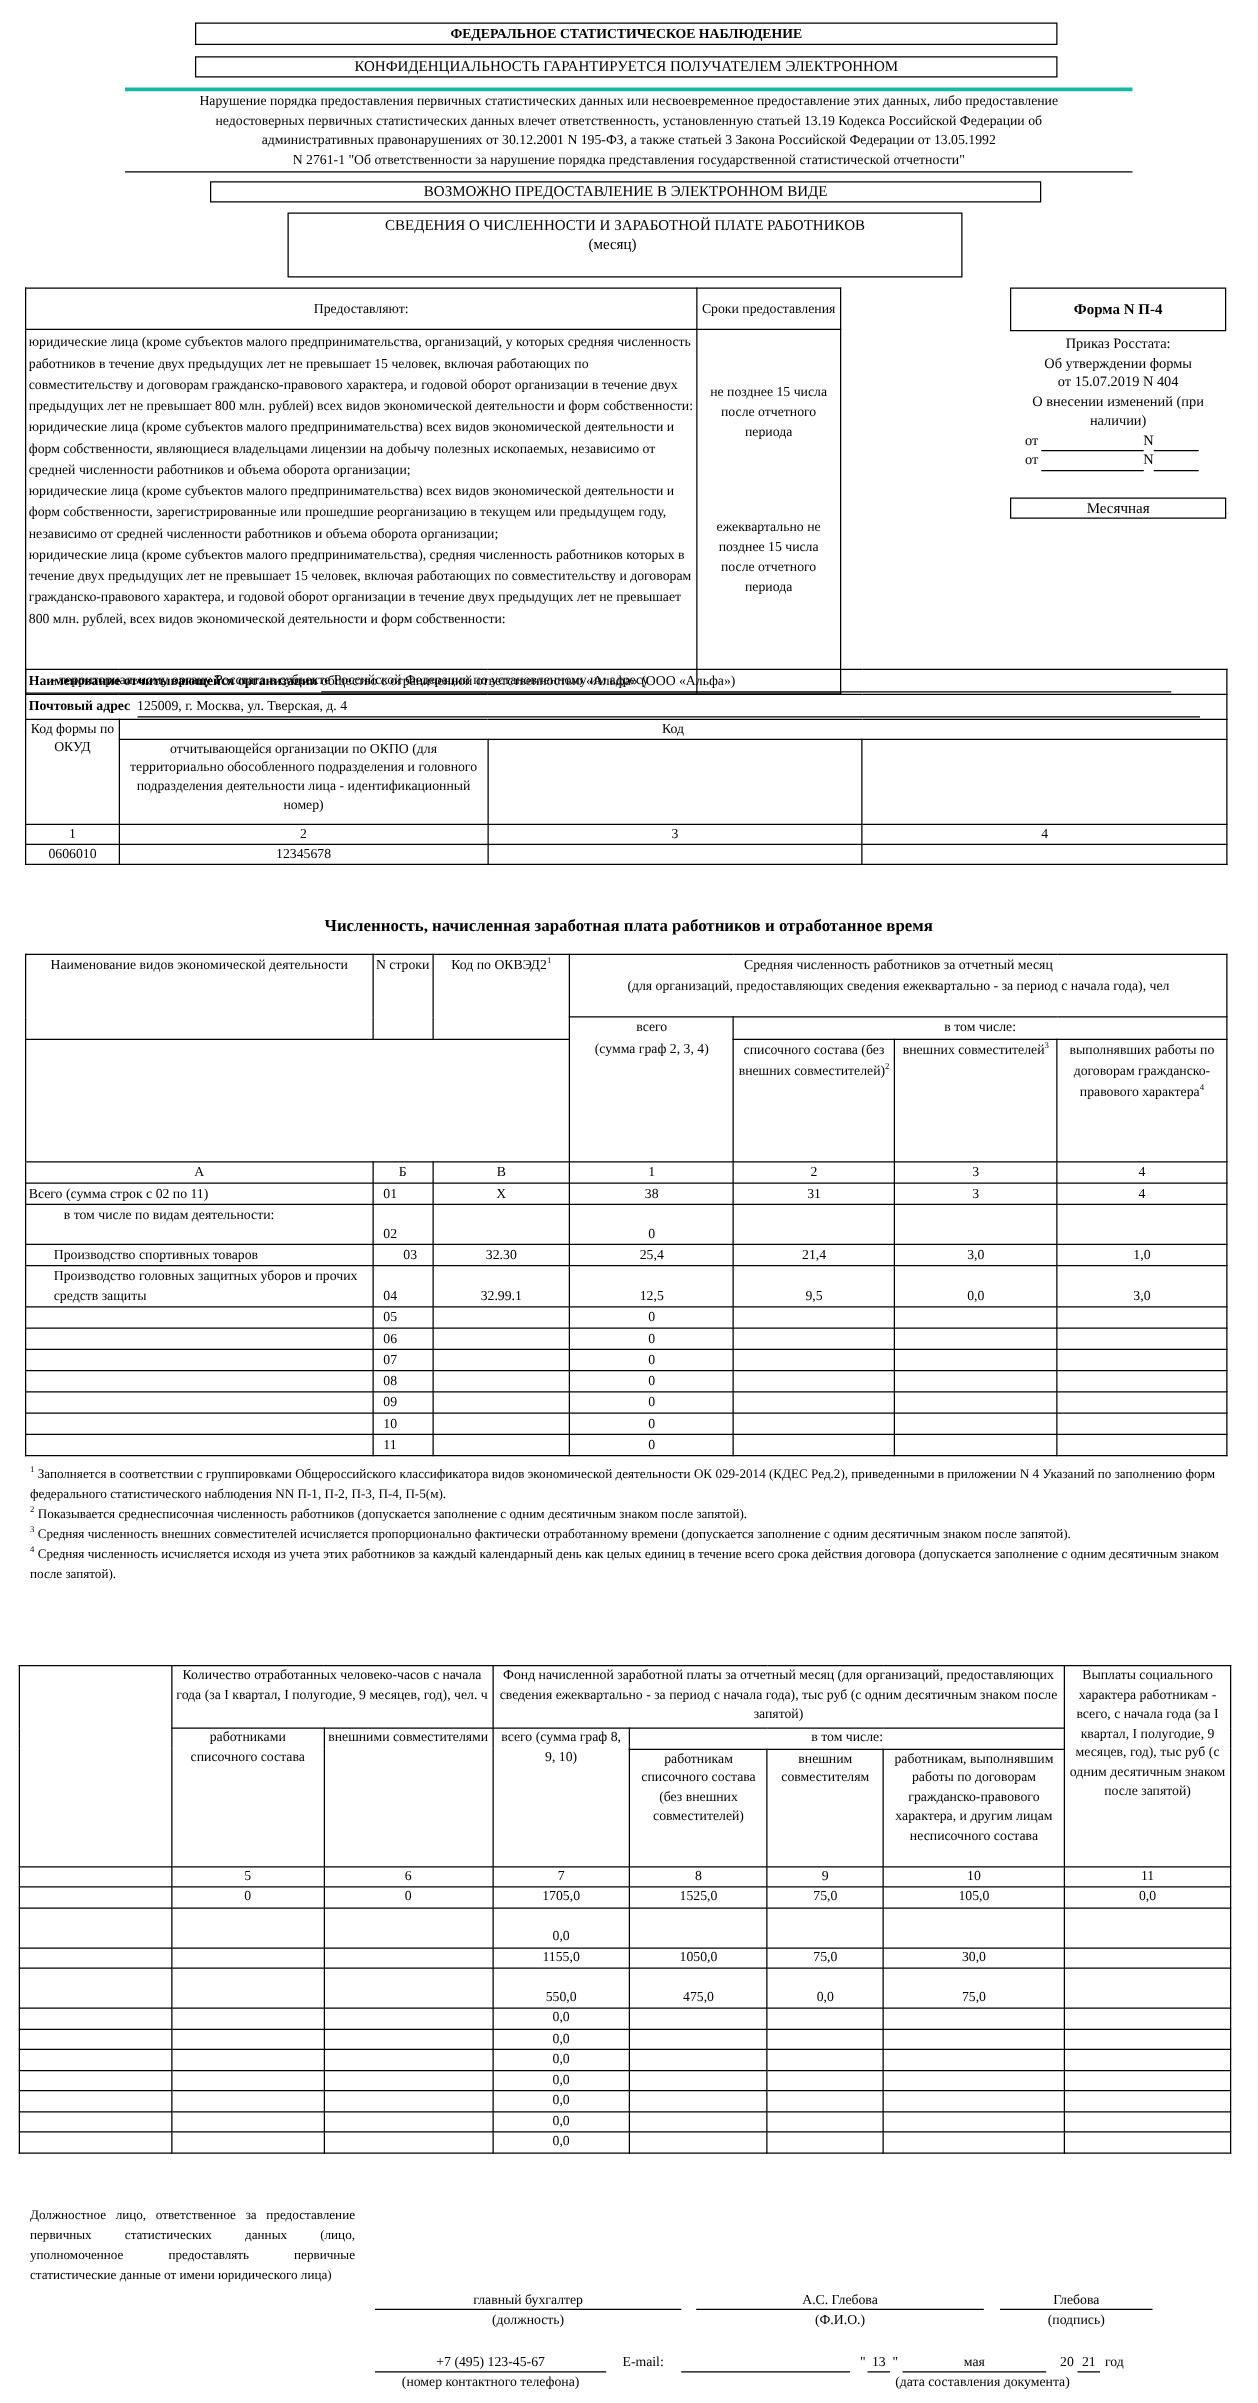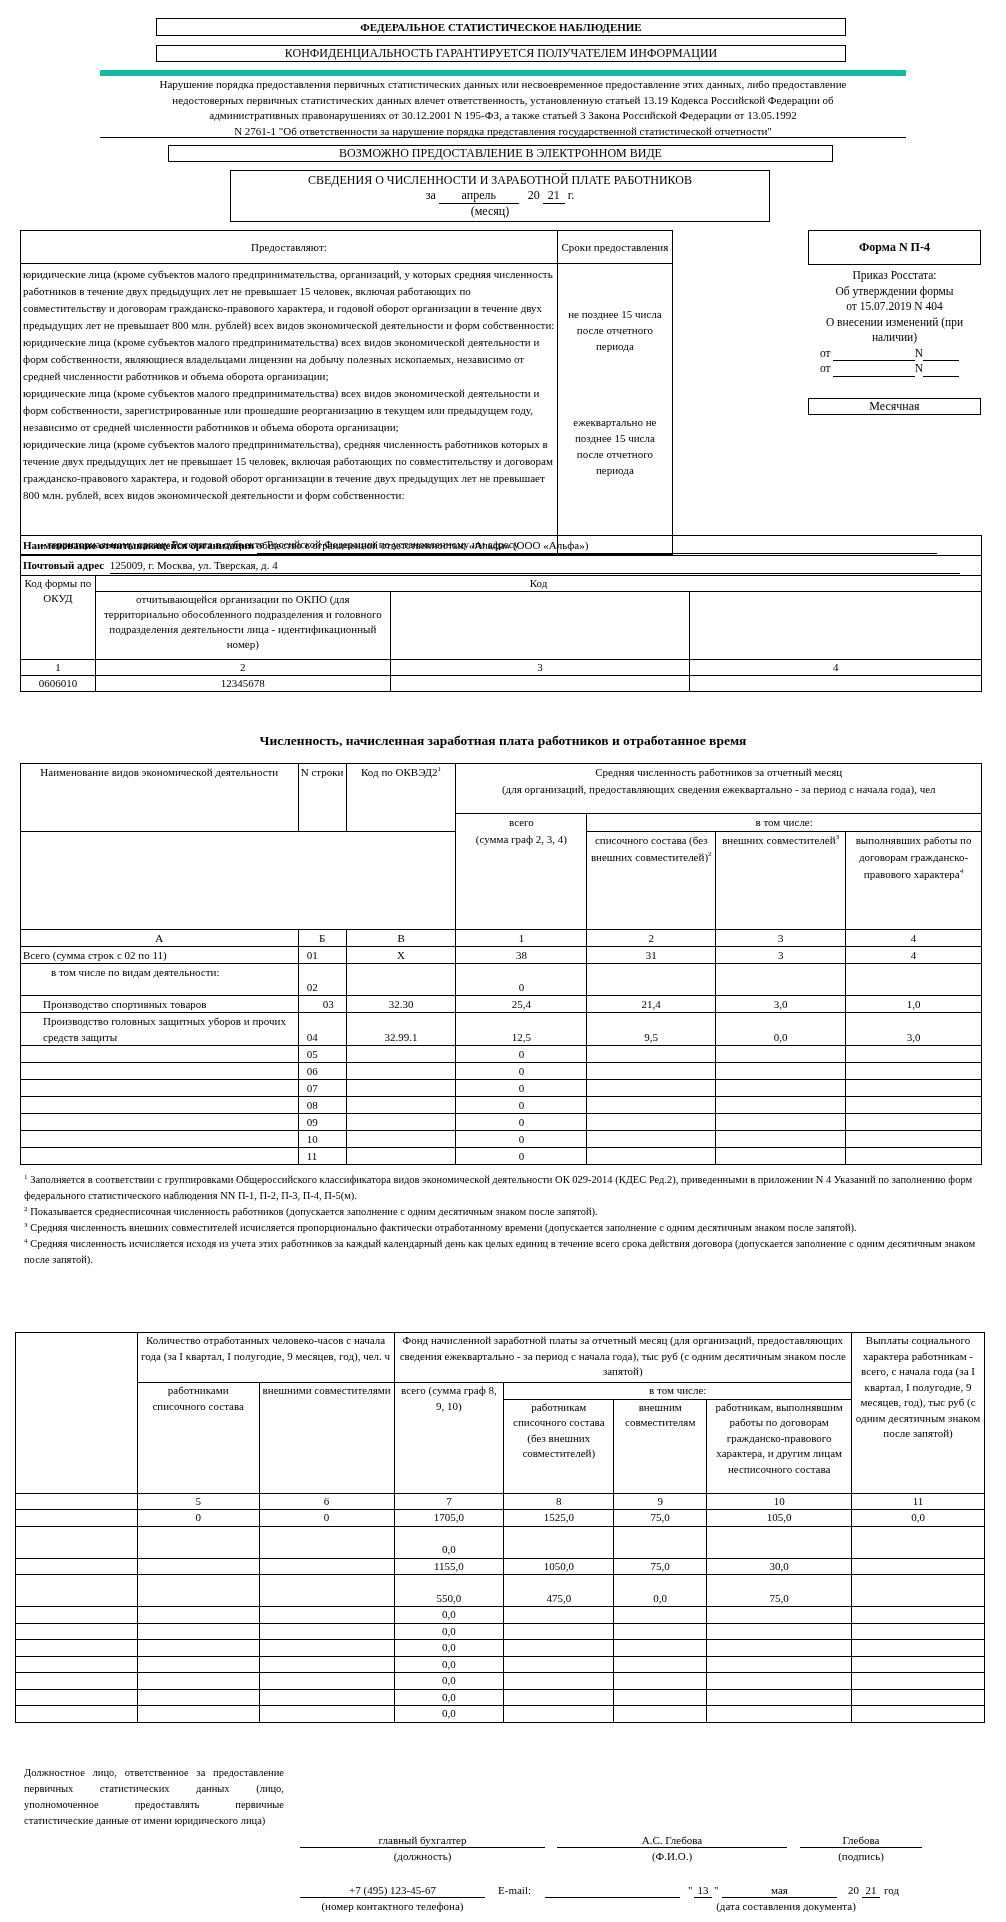--- a/index.html
+++ b/index.html
@@ -7,21 +7,21 @@
   body {
     width: 1006px; height: 1922px; position: relative; overflow: hidden;
     font-family: "Liberation Serif", serif; font-size: 11px; color: #000;
     line-height: 1.25;
   }
   .abs { position: absolute; }
   .box { border: 1px solid #000; text-align: center; }
   .hdr1 { left: 156px; top: 18px; width: 690px; height: 18px; font-weight: bold; font-size: 11px; line-height: 16px; }
   .hdr2 { left: 156px; top: 45px; width: 690px; height: 17px; font-size: 12px; line-height: 15px; }
   .warn { left: 100px; top: 70px; width: 806px; height: 68px; font-size: 11px; line-height: 15.5px; padding-top: 1px; border-top: none; border-left: none; border-right:none; border-bottom: 1px solid #000; }
-  .warn.top { border-top: 6px solid #14b8a6; }
+  .warn.top { border-top: 3px solid #14b8a6; }
   .hdr3 { left: 168px; top: 145px; width: 665px; height: 17px; font-size: 12px; line-height: 15px; }
   .title-box { left: 230px; top: 170px; width: 540px; height: 52px; font-size: 12px; line-height: 15px; padding-top: 2px; }
   .ul { display: inline-block; border-bottom: 1px solid #000; text-align: center; }
 
   table { border-collapse: collapse; }
   td { border: 1px solid #000; padding: 0 2px; vertical-align: top; font-size: 11px; }
   .c { text-align: center; }
   .vb { vertical-align: bottom; }
 
   .prov { left: 20px; top: 230px; width: 653px; }
@@ -48,37 +48,30 @@
   .t2 td { font-size: 11px; line-height: 15.5px; }
 
   .sig-left { left: 24px; top: 1765px; width: 260px; font-size: 10.5px; line-height: 16px; text-align: justify; }
   .sigline { border-bottom: 1px solid #000; text-align: center; font-size: 11px; line-height: 14px; }
   .sigcap { text-align: center; font-size: 11px; line-height: 14px; }
 </style>
 </head>
 <body>
 
 <div class="abs box hdr1">ФЕДЕРАЛЬНОЕ СТАТИСТИЧЕСКОЕ НАБЛЮДЕНИЕ</div>
-<div class="abs box hdr2">КОНФИДЕНЦИАЛЬНОСТЬ ГАРАНТИРУЕТСЯ ПОЛУЧАТЕЛЕМ ИНФОРМАЦИИ</div>
+<div class="abs box hdr2">КОНФИДЕНЦИАЛЬНОСТЬ ГАРАНТИРУЕТСЯ ПОЛУЧАТЕЛЕМ ЭЛЕКТРОННОМ</div>
 <div class="abs warn top box" style="text-align:center;">
   <div>Нарушение порядка предоставления первичных статистических данных или несвоевременное предоставление этих данных, либо  предоставление</div>
   <div>недостоверных первичных статистических данных влечет ответственность, установленную статьей 13.19 Кодекса Российской Федерации об</div>
   <div>административных правонарушениях от 30.12.2001 N 195-ФЗ, а также статьей 3 Закона Российской Федерации от 13.05.1992</div>
   <div>N 2761-1 "Об ответственности за нарушение порядка представления государственной статистической отчетности"</div>
 </div>
 <div class="abs box hdr3">ВОЗМОЖНО ПРЕДОСТАВЛЕНИЕ В ЭЛЕКТРОННОМ ВИДЕ</div>
 <div class="abs box title-box">
   <div>СВЕДЕНИЯ О ЧИСЛЕННОСТИ И ЗАРАБОТНОЙ ПЛАТЕ РАБОТНИКОВ</div>
-  <div>
-    <span>за</span>
-    <span class="ul" style="width:80px;">апрель</span>
-    &nbsp;&nbsp;<span>20</span>
-    <span class="ul" style="width:22px;">21</span>
-    <span>г.</span>
-  </div>
   <div style="padding-right:20px;">(месяц)</div>
 </div>
 
 <table class="abs prov">
   <colgroup>
       <col style="width:653px">
       <col style="width:125px">
     </colgroup>
   <tbody>
       <tr style="height:33px;">

